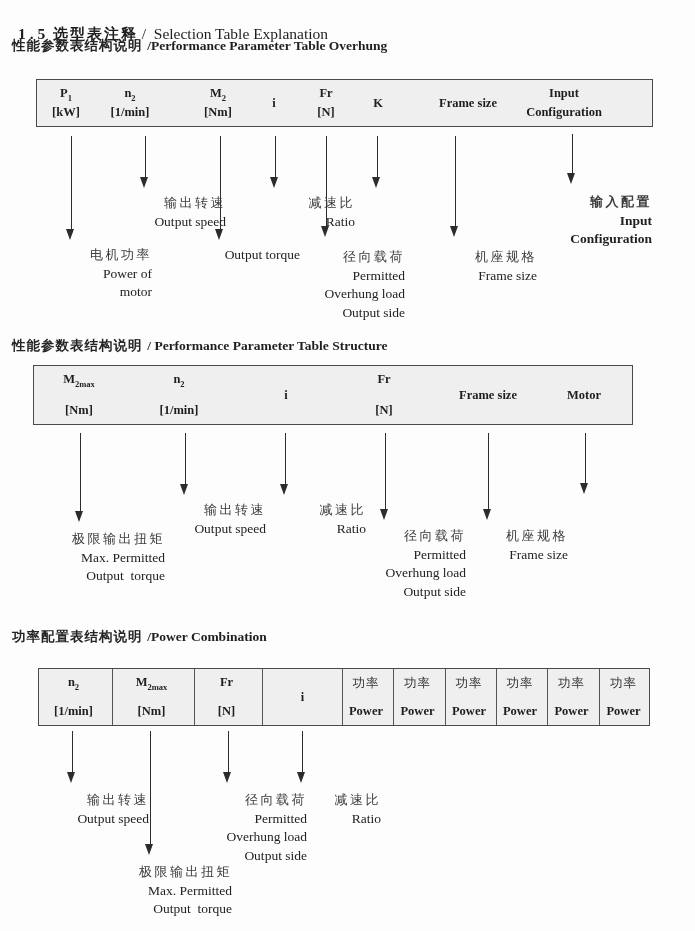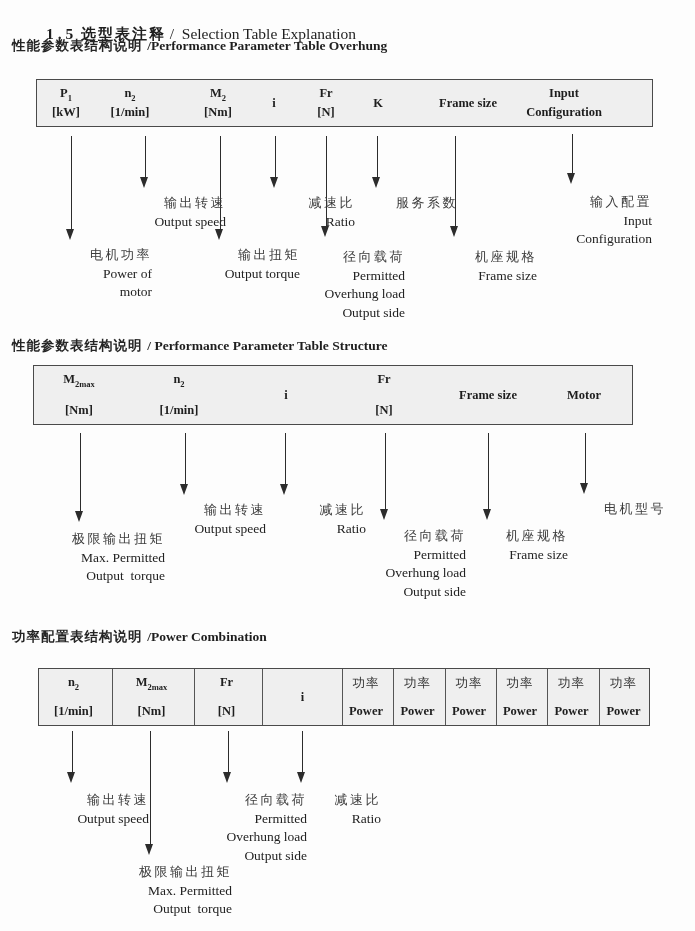--- a/index.html
+++ b/index.html
@@ -1,19 +1,19 @@
 <!DOCTYPE html>
 <html><head>
 <meta charset="utf-8">
 <style>
   html,body { margin:0; padding:0; background:#ffffff; }
   .page { position:relative; width:695px; height:931px; background:#fdfdfd; overflow:hidden;
           font-family:"Liberation Serif","DejaVu Serif",serif; color:#1e1e1e; }
   .abs { position:absolute; }
-  .title { position:absolute; left:30px; top:7px; white-space:pre; }
+  .title { position:absolute; left:2px; top:7px; white-space:pre; }
   .t-num { font-size:15.5px; font-weight:bold; }
   .t-zh  { font-size:15px; font-weight:bold; letter-spacing:2px;
            font-family:"Liberation Sans","DejaVu Sans",sans-serif; }
   .t-en  { font-size:15.5px; }
   .heading { position:absolute; left:12px; white-space:pre; }
   .h-zh { font-size:13.5px; font-weight:bold; letter-spacing:1px;
           font-family:"Liberation Sans","DejaVu Sans",sans-serif; color:#252525; }
   .h-en { font-size:13.5px; font-weight:bold; }
   .tbl { position:absolute; background:#efefef; border:1px solid #4a4a4a; box-sizing:border-box; }
   .cell { position:absolute; top:0; height:100%; text-align:center; box-sizing:border-box; }
@@ -92,41 +92,39 @@
         <div class="lbl" style="left: -8px; top: 246px; width: 160px;">
           <span class="zh">电机功率</span>
           <span>Power of</span>
           <span>motor</span>
         </div>
         <div class="lbl" style="left: 66px; top: 194px; width: 160px;">
           <span class="zh">输出转速</span>
           <span>Output speed</span>
         </div>
         <div class="lbl" style="left: 140px; top: 246px; width: 160px;">
-          <span class="zh">输出扭矩</span>
           <span>Output torque</span>
         </div>
         <div class="lbl" style="left: 195px; top: 194px; width: 160px;">
           <span class="zh">减速比</span>
           <span>Ratio</span>
         </div>
         <div class="lbl" style="left: 245px; top: 248px; width: 160px;">
           <span class="zh">径向载荷</span>
           <span>Permitted</span>
           <span>Overhung load</span>
           <span>Output side</span>
         </div>
         <div class="lbl" style="left: 298px; top: 194px; width: 160px;">
-          <span class="zh">服务系数</span>
         </div>
         <div class="lbl" style="left: 377px; top: 248px; width: 160px;">
           <span class="zh">机座规格</span>
           <span>Frame size</span>
         </div>
-        <div class="lbl" style="left: 492px; top: 193px; width: 160px;">
+        <div class="lbl" style="left: 492px; top: 193px; width: 160px; font-weight: bold;">
           <span class="zh">输入配置</span>
           <span>Input</span>
           <span>Configuration</span>
         </div>
       </div>
       <div class="abs">
         <div class="heading" style="top: 336px;"><span class="h-zh">性能参数表结构说明 </span><span class="h-en">/ Performance Parameter Table Structure</span></div>
         <div class="tbl" style="left: 33px; top: 365px; width: 600px; height: 60px; background: rgb(239, 239, 239); border-color: rgb(74, 74, 74);">
           <div class="cell" style="left: -13px; width: 120px;">
             <span class="cl" style="top: 6px;"><span>M</span><sub>2max</sub></span>
@@ -179,21 +177,20 @@
           <span class="zh">径向载荷</span>
           <span>Permitted</span>
           <span>Overhung load</span>
           <span>Output side</span>
         </div>
         <div class="lbl" style="left: 408px; top: 527px; width: 160px;">
           <span class="zh">机座规格</span>
           <span>Frame size</span>
         </div>
         <div class="lbl" style="left: 506px; top: 500px; width: 160px;">
-          <span class="zh">电机型号</span>
         </div>
       </div>
       <div class="abs">
         <div class="heading" style="top: 627px;"><span class="h-zh">功率配置表结构说明 </span><span class="h-en">/Power Combination</span></div>
         <div class="tbl" style="left: 38px; top: 668px; width: 612px; height: 58px; background: rgb(239, 239, 239); border-color: rgb(74, 74, 74);">
           <div class="cell sep" style="left: 0px; width: 74px;">
             <span class="cl" style="top: 6px;"><span>n</span><sub>2</sub></span>
             <span class="cl" style="top: 35px;">[1/min]</span>
           </div>
           <div class="cell sep" style="left: 74px; width: 82px;">

